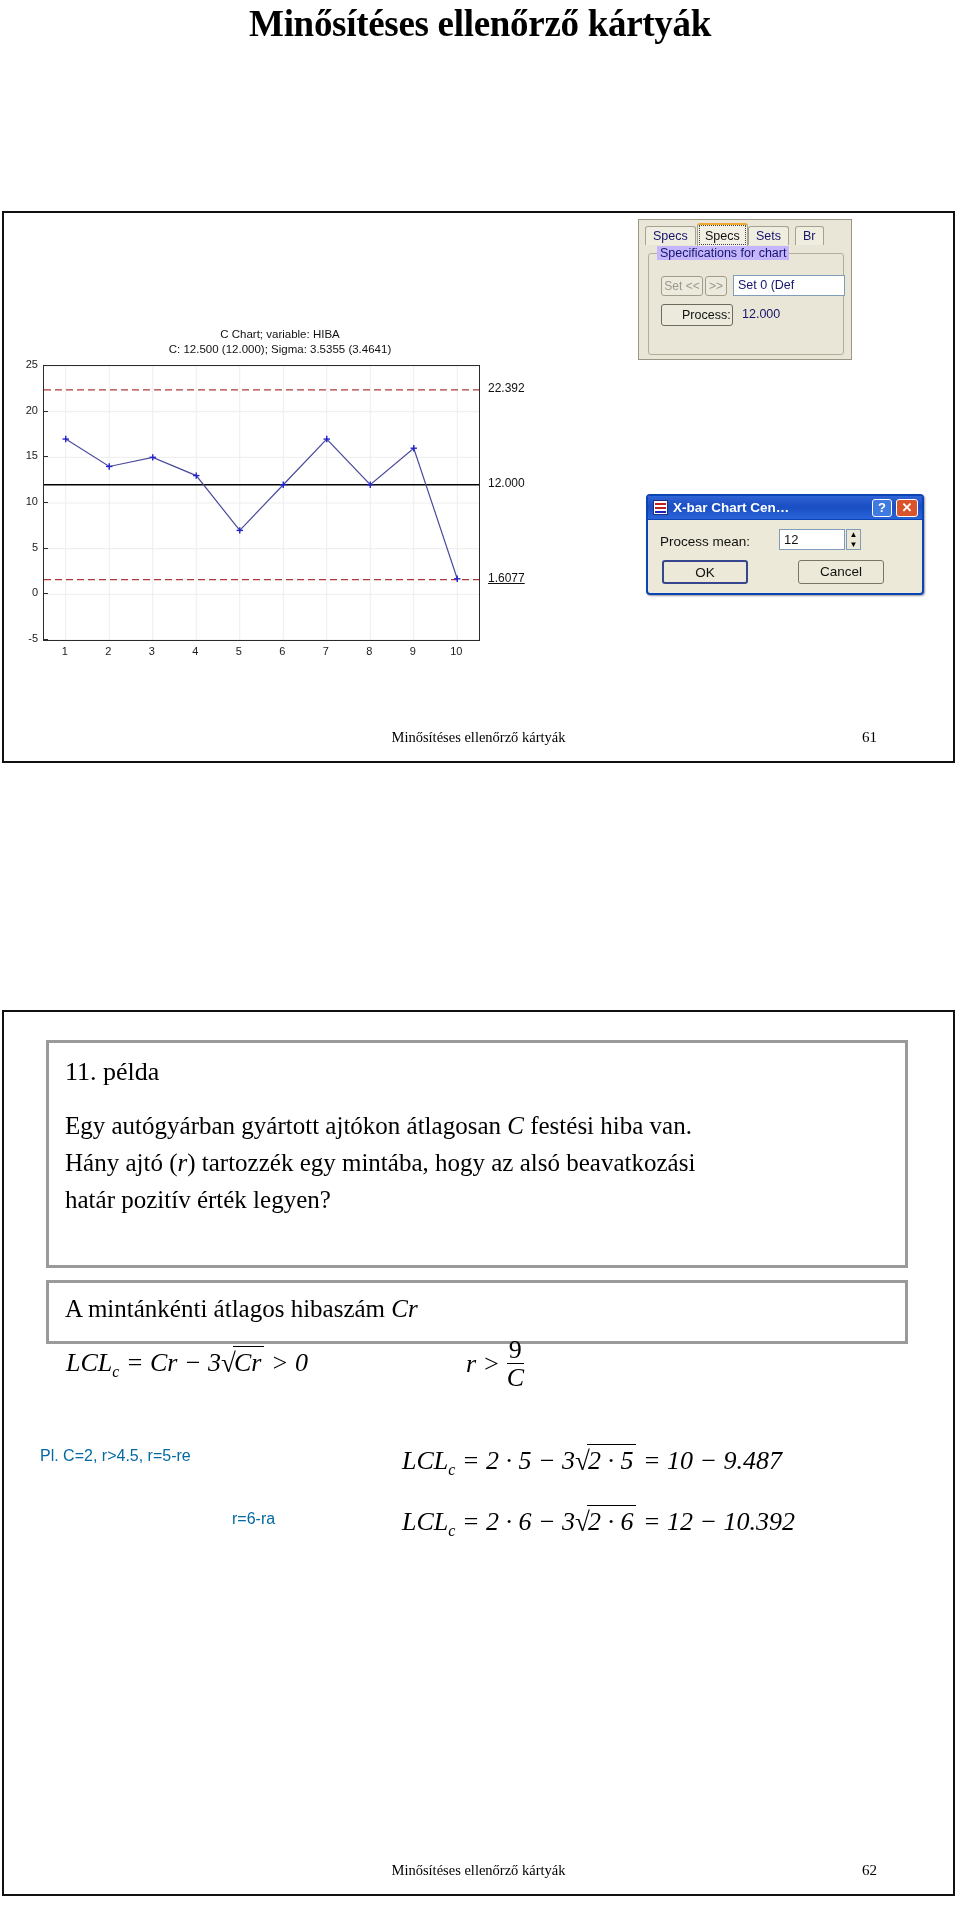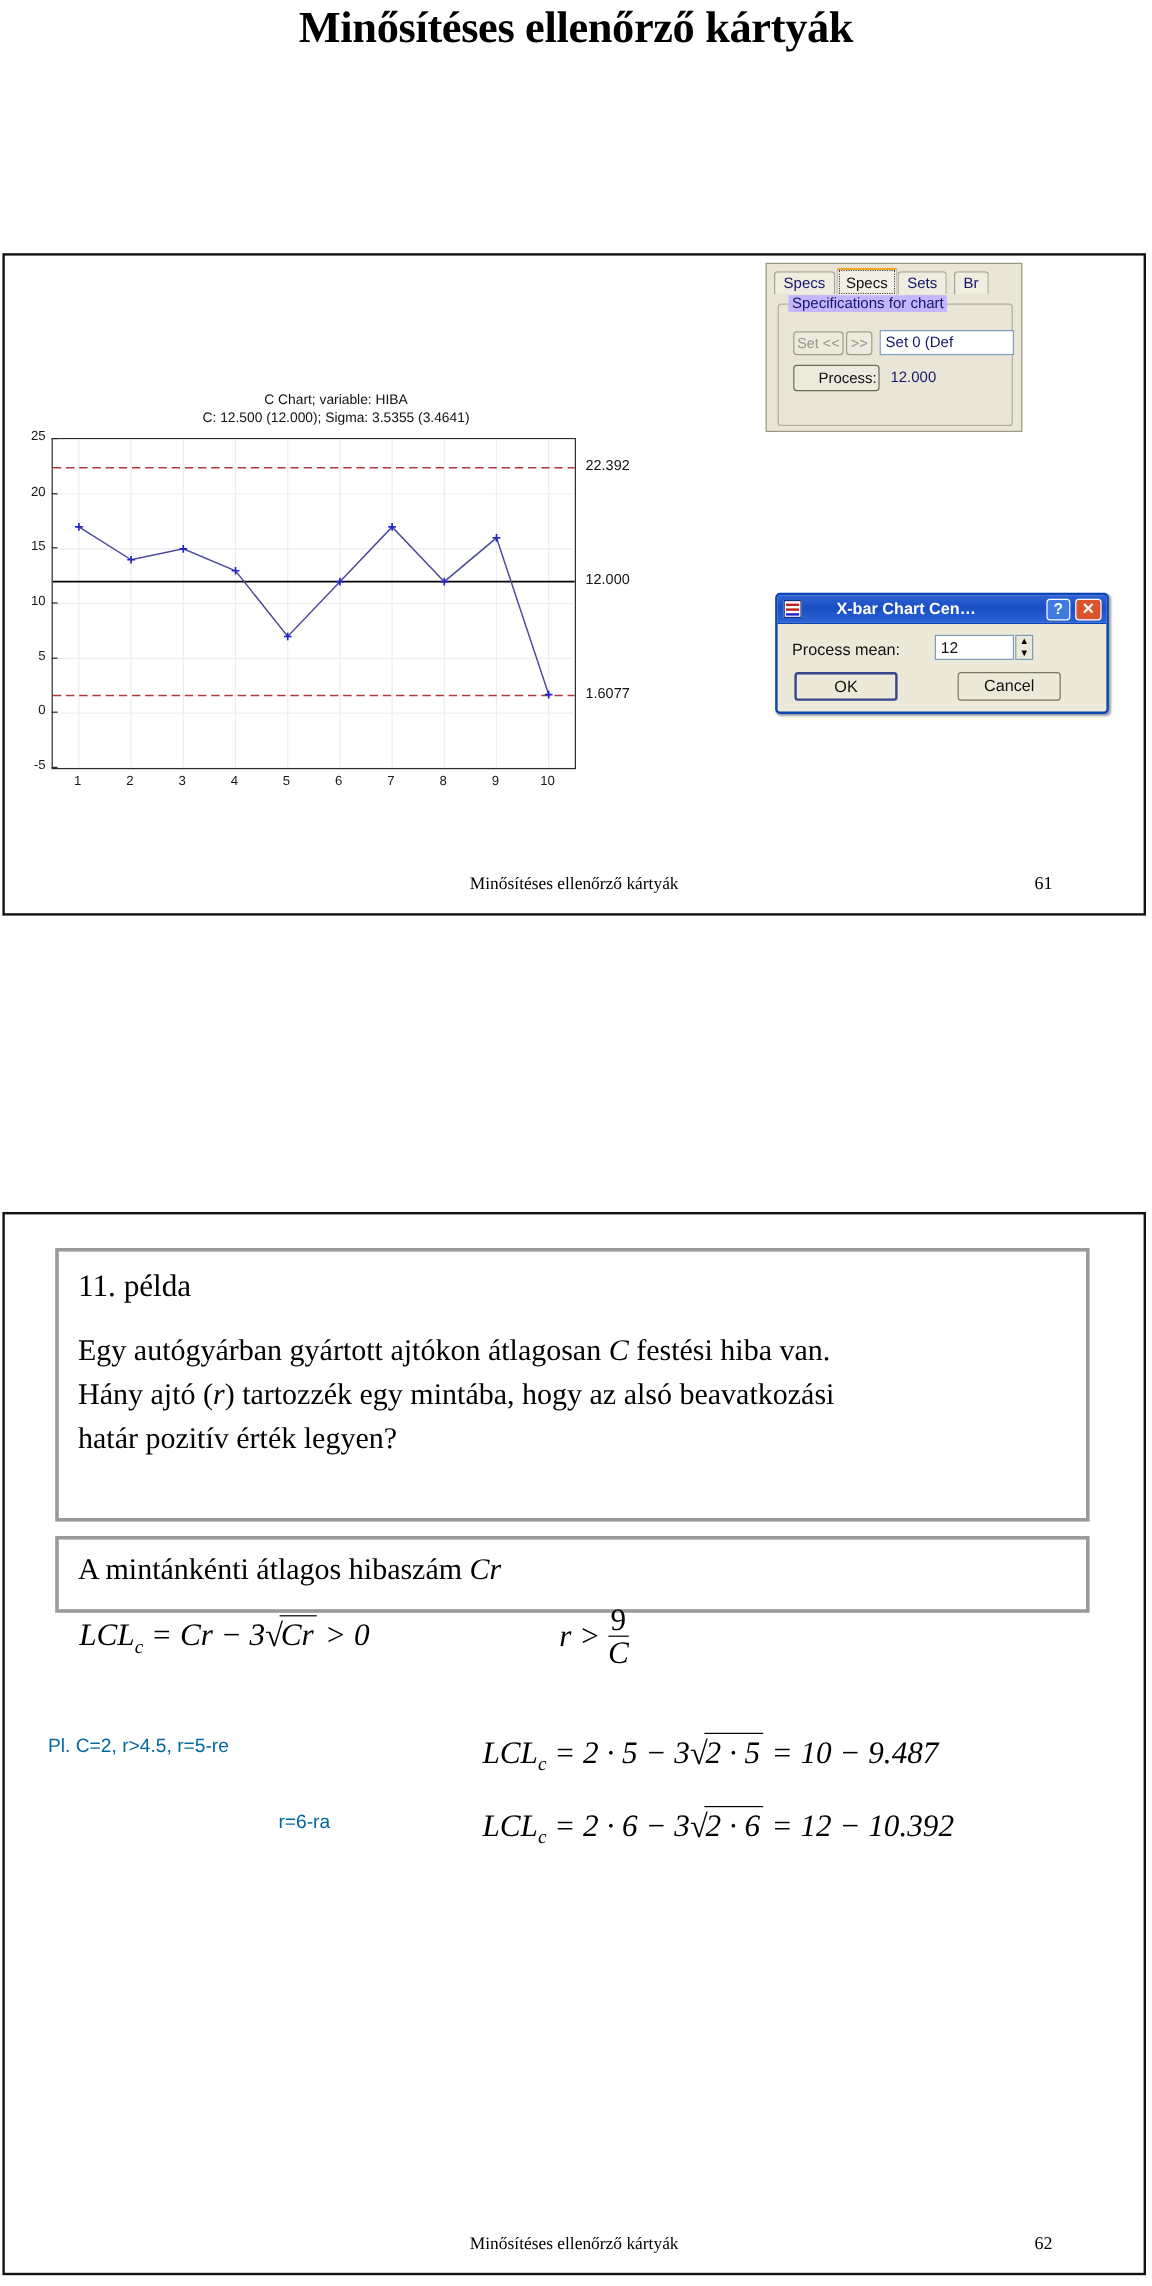--- a/index.html
+++ b/index.html
@@ -278,21 +278,20 @@
   #xbar-icon .bar.b2 { top: 6px; }
   #xbar-icon .bar.b3 { top: 10px; background:#2020c0; }
   #xbar-title-text {
     position: absolute;
     left: 25px; top: 3px;
     font-size: 13.5px;
     font-weight: bold;
     color: #ffffff;
     line-height: 18px;
     white-space: nowrap;
-    margin-left: 24px;
   }
   #xbar-help {
     position: absolute;
     right: 30px; top: 3px;
     width: 20px; height: 18px;
     background: #3f7ae0;
     border: 1px solid #ffffff;
     border-radius: 3px;
     color: #ffffff;
     font-size: 13px;
@@ -545,21 +544,21 @@
         <div class="xtick-label" style="left: 217.75px; top: 318px;">5</div>
         <div class="xtick-label" style="left: 261.25px; top: 318px;">6</div>
         <div class="xtick-label" style="left: 304.75px; top: 318px;">7</div>
         <div class="xtick-label" style="left: 348.25px; top: 318px;">8</div>
         <div class="xtick-label" style="left: 391.75px; top: 318px;">9</div>
         <div class="xtick-label" style="left: 435.25px; top: 318px;">10</div>
       </div>
 
     <div class="limit-label" id="lbl-ucl" style="left: 478px; top: 53.8197px;">22.392</div>
     <div class="limit-label" id="lbl-cl" style="left: 478px; top: 148.733px;">12.000</div>
-    <div class="limit-label" id="lbl-lcl" style="left: 478px; top: 243.65px;">1.6077</div>
+    <div class="limit-label" id="lbl-lcl" style="left: 478px; top: 243.65px; text-decoration: underline;">1.6077</div>
   </div>
 
   <div id="specs-panel">
     <div id="specs-tabs">
       <div class="tab" style="left:6px;">Specs</div>
       <div class="tab active" style="left:58px;">Specs</div>
       <div class="tab" style="left:109px;">Sets</div>
       <div class="tab" style="left:156px;">Br</div>
     </div>
 

